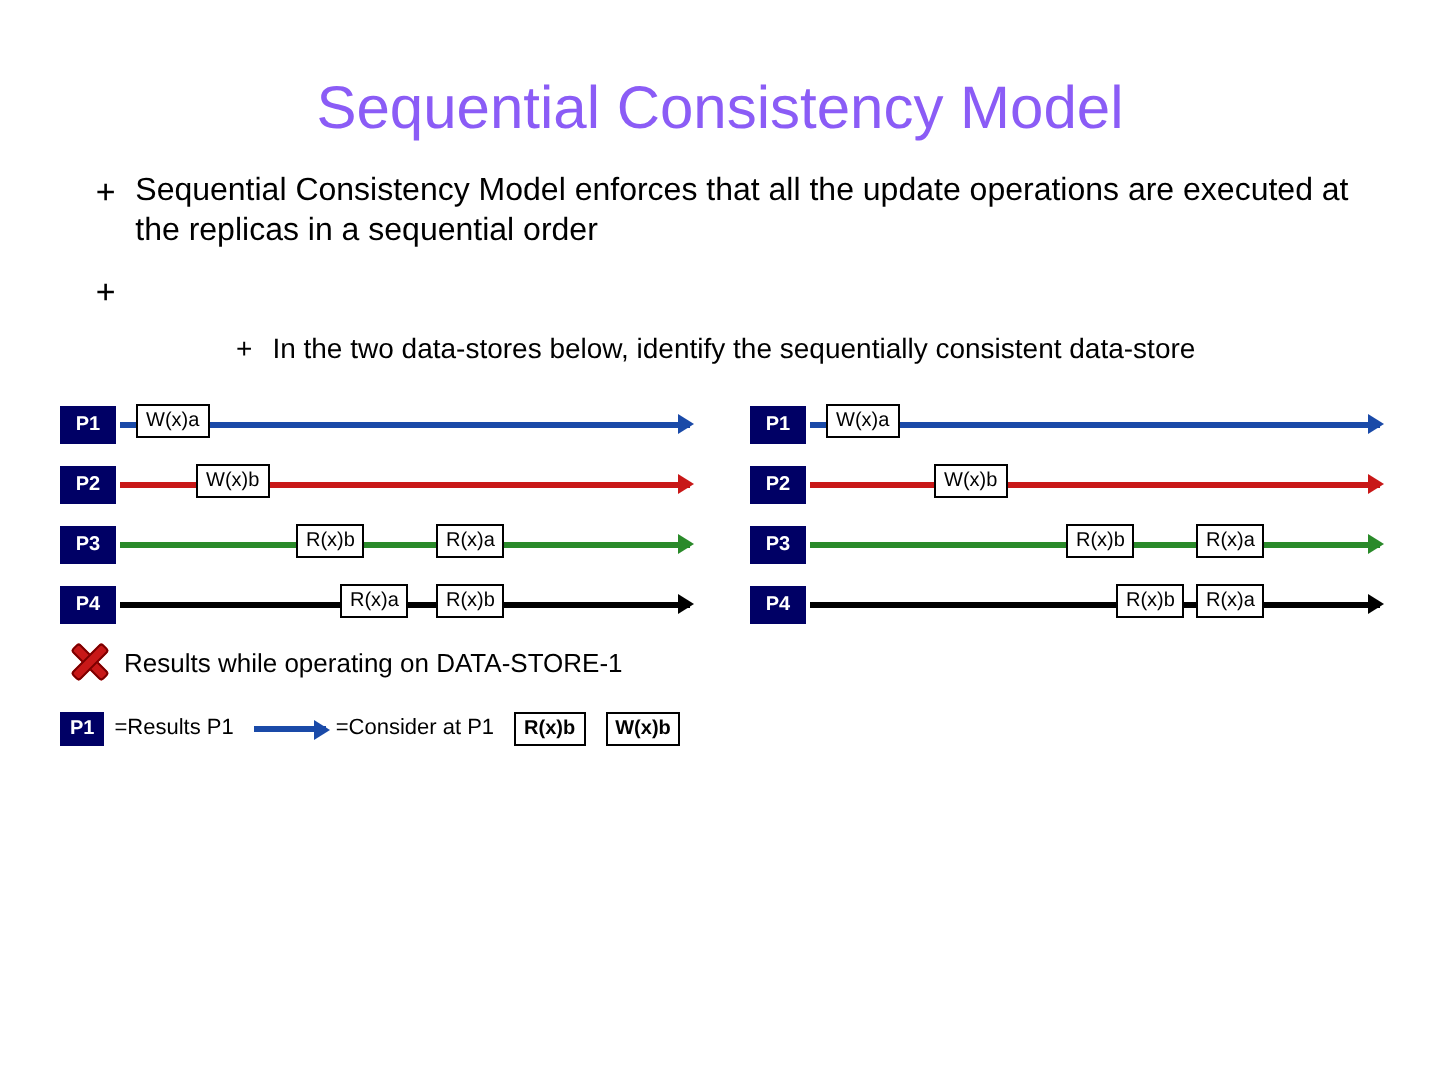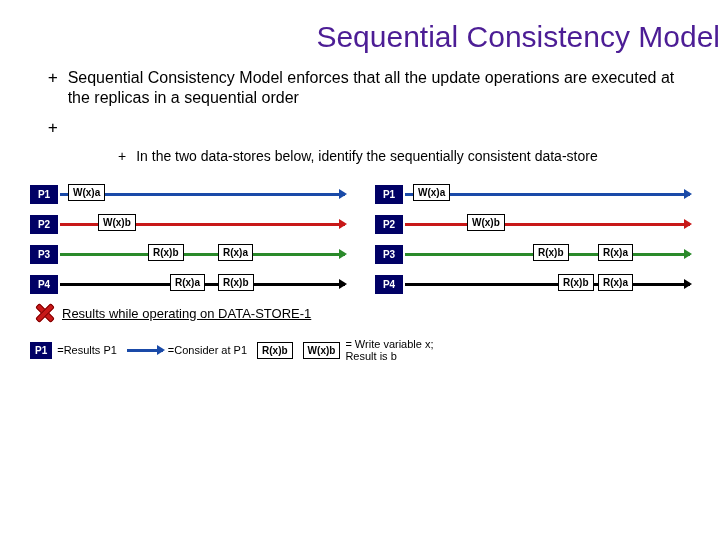--- a/index.html
+++ b/index.html
@@ -1,35 +1,35 @@
 <!DOCTYPE html>
 <html><head>
 <meta charset="utf-8">
 <style>
   * { box-sizing: border-box; margin: 0; padding: 0; }
   body { width: 720px; height: 540px; font-family: Arial, Helvetica, sans-serif; background: #fff; overflow: hidden; position: relative; }
-  .title { color: #4c1d95; font-size: 30px; font-weight: 400; text-align: right; padding: 20px 0 14px; }
+  .title { color: #8b5cf6; font-size: 30px; font-weight: 400; text-align: center; padding: 38px 0 14px; }
   .bullets { padding: 0 40px 8px 48px; }
   .bul { display: flex; gap: 10px; margin-bottom: 10px; font-size: 16px; color: #000; line-height: 1.25; }
   .bul .plus { font-family: monospace; color: #000; }
   .sub { display: flex; gap: 10px; margin: 4px 0 10px 70px; font-size: 14px; color: #000; }
   .mono { font-family: "Courier New", monospace; }
   .diagrams { display: flex; gap: 30px; padding: 0 30px; }
   .ds { flex: 1; position: relative; }
   .row { display: flex; align-items: center; margin-bottom: 6px; position: relative; height: 24px; }
   .plabel { background: #000065; color: #fff; font-size: 10px; font-weight: bold; padding: 4px 6px; width: 28px; text-align: center; position: relative; z-index: 3; }
   .timeline { position: absolute; left: 30px; right: 0; top: 50%; height: 0; z-index: 1; }
   .tline { height: 3px; position: relative; top: -1.5px; }
   .tline::after { content: ""; position: absolute; right: -2px; top: -3.5px; border-left: 8px solid currentColor; border-top: 5px solid transparent; border-bottom: 5px solid transparent; }
   .c-blue { background: #1a4aa8; color: #1a4aa8; }
   .c-red { background: #c81818; color: #c81818; }
   .c-green { background: #2a8a2a; color: #2a8a2a; }
   .c-black { background: #000; color: #000; }
-  .op { position: absolute; top: 2px; background: #fff; border: 1px solid #000; font-size: 10px; font-weight: bold; padding: 2px 4px; z-index: 2; white-space: nowrap; text-align: center; }
-  .caption-row { display: flex; align-items: center; gap: 6px; margin-top: 6px; font-size: 13px; margin-left: 4px; text-decoration: underline; }
+  .op { position: absolute; top: 2px; background: #fff; border: 1px solid #000; font-size: 10px; font-weight: normal; padding: 2px 4px; z-index: 2; white-space: nowrap; text-align: center; }
+  .caption-row { display: flex; align-items: center; gap: 6px; margin-top: 6px; font-size: 13px; margin-left: 4px; }
   .cross-icon { width: 22px; height: 22px; position: relative; }
   .cross-icon::before, .cross-icon::after { content: ""; position: absolute; left: 0; top: 8px; width: 22px; height: 6px; background: #c81818; border-radius: 2px; box-shadow: 0 0 0 1px #7a0000 inset; }
   .cross-icon::before { transform: rotate(45deg); }
   .cross-icon::after { transform: rotate(-45deg); }
   .check-icon { width: 22px; height: 22px; position: relative; }
   .check-icon::before { content: ""; position: absolute; left: 3px; top: 8px; width: 7px; height: 5px; background: #c81818; transform: rotate(45deg); border-radius: 2px; }
   .check-icon::after { content: ""; position: absolute; left: 5px; top: 6px; width: 18px; height: 5px; background: #c81818; transform: rotate(-50deg); border-radius: 2px; }
   .legend { display: flex; align-items: center; gap: 10px; padding: 14px 30px 0; font-size: 11px; }
   .leg-item { display: flex; align-items: center; gap: 5px; }
   .leg-box { background: #000065; color: #fff; font-size: 10px; font-weight: bold; padding: 3px 5px; }
@@ -137,15 +137,14 @@
   </div>
   <div class="leg-item">
     <div class="leg-arrow"></div>
     <span class="leg-text">=Consider at P1</span>
   </div>
   <div class="leg-item">
     <span class="leg-op">R(x)b</span>
   </div>
   <div class="leg-item">
     <span class="leg-op">W(x)b</span>
-    <span class="leg-text">= Write variable x; Result is b</span>
   </div>
 </div>
 
 </body></html>

